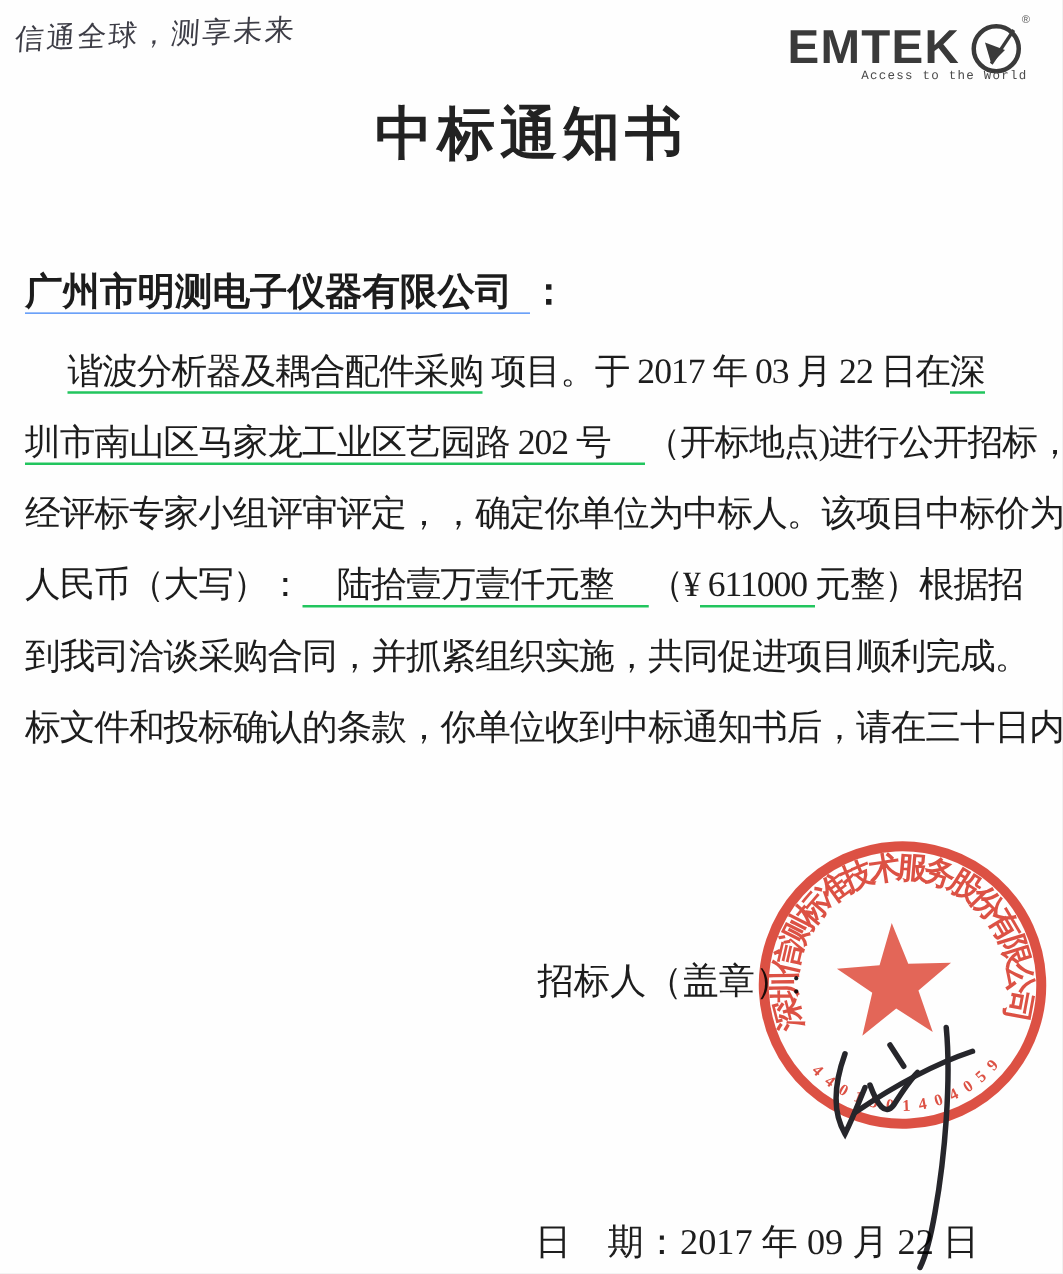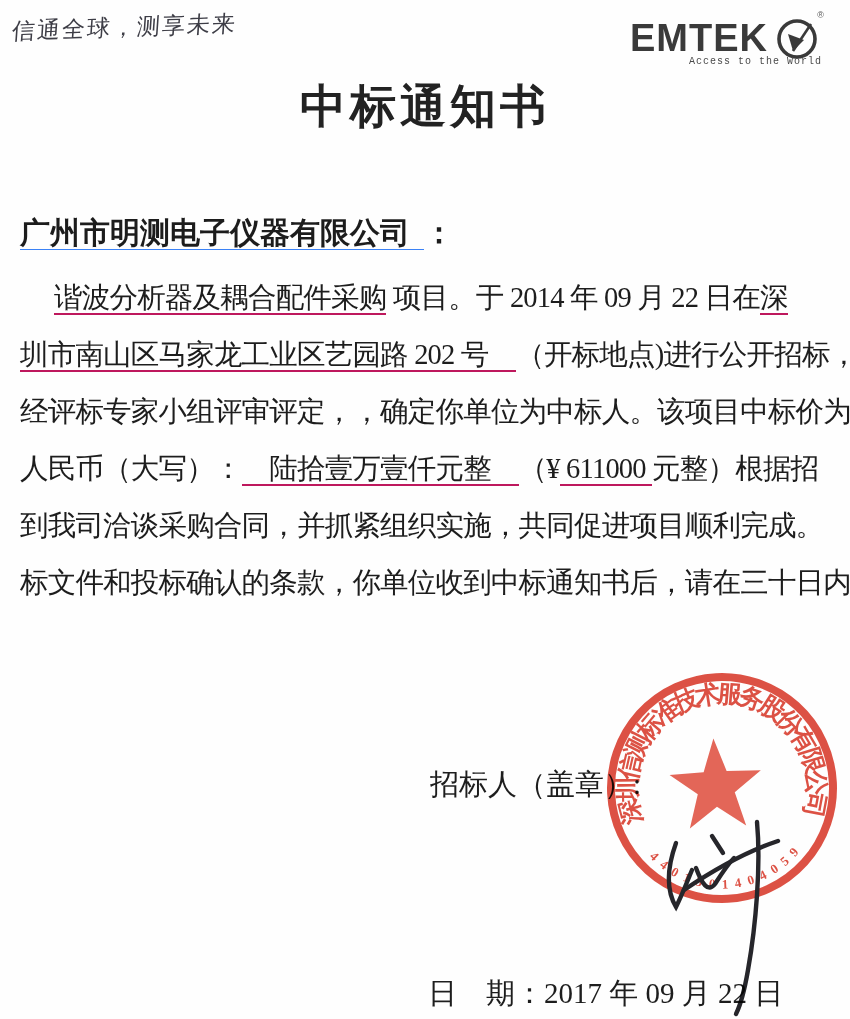--- a/index.html
+++ b/index.html
@@ -40,21 +40,21 @@
   }
   
   #recipient{position:absolute;top:213px;left:20px;font-size:30px;font-weight:600;white-space:nowrap;}
   #recipient .name{border-bottom:1px solid #3b82f6;padding-right:14px;}
   
   #body-text{position:absolute;top:269px;left:20px;width:818px;}
   .body-line{
     height:57px;line-height:57px;font-size:28.5px;letter-spacing:-0.8px;
     white-space:nowrap;color:#1d1d1d;
   }
-  .body-line .u{border-bottom:2px solid #be185d;}
+  .body-line .u{border-bottom:2px solid #22c55e;}
   
   .signoff-line{position:absolute;font-size:29px;white-space:nowrap;color:#1d1d1d;}
   #bidder-line{top:745px;left:430px;margin-top:20px;}
   #rep-line{top:858px;left:428px;}
   #date-line{top:940px;left:428px;margin-top:34px;}
   
   #overlay{
     position:absolute;top:0;left:0;width:850px;height:1019px;
     mix-blend-mode:multiply;pointer-events:none;
   }
@@ -79,21 +79,21 @@
       <span id="logo-reg">®</span>
     </div>
     <div id="logo-tagline">Access to the World</div>
   </div>
 
   <div id="doc-title">中标通知书</div>
 
   <div id="recipient"><span class="name">广州市明测电子仪器有限公司</span><span>：</span></div>
 
   <div id="body-text">
-      <div class="body-line"><span>　 </span><span class="u">谐波分析器及耦合配件采购</span><span> 项目。于 2014 年 09 月 22 日在</span><span class="u">深</span></div>
+      <div class="body-line"><span>　 </span><span class="u">谐波分析器及耦合配件采购</span><span> 项目。于 2017 年 03 月 22 日在</span><span class="u">深</span></div>
       <div class="body-line"><span class="u">圳市南山区马家龙工业区艺园路 202 号　</span><span>（开标地点)进行公开招标，</span></div>
       <div class="body-line"><span>经评标专家小组评审评定，，确定你单位为中标人。该项目中标价为</span></div>
       <div class="body-line"><span>人民币（大写）：</span><span class="u">　陆拾壹万壹仟元整　</span><span>（¥</span><span class="u"> 611000 </span><span>元整）根据招</span></div>
       <div class="body-line"><span>到我司洽谈采购合同，并抓紧组织实施，共同促进项目顺利完成。</span></div>
       <div class="body-line"><span>标文件和投标确认的条款，你单位收到中标通知书后，请在三十日内</span></div>
     </div>
 
   <div id="bidder-line" class="signoff-line">招标人（盖章）:</div>
   <div id="date-line" class="signoff-line"><span>日　期：</span><span>2017 年 09 月 22 日</span></div>
 

